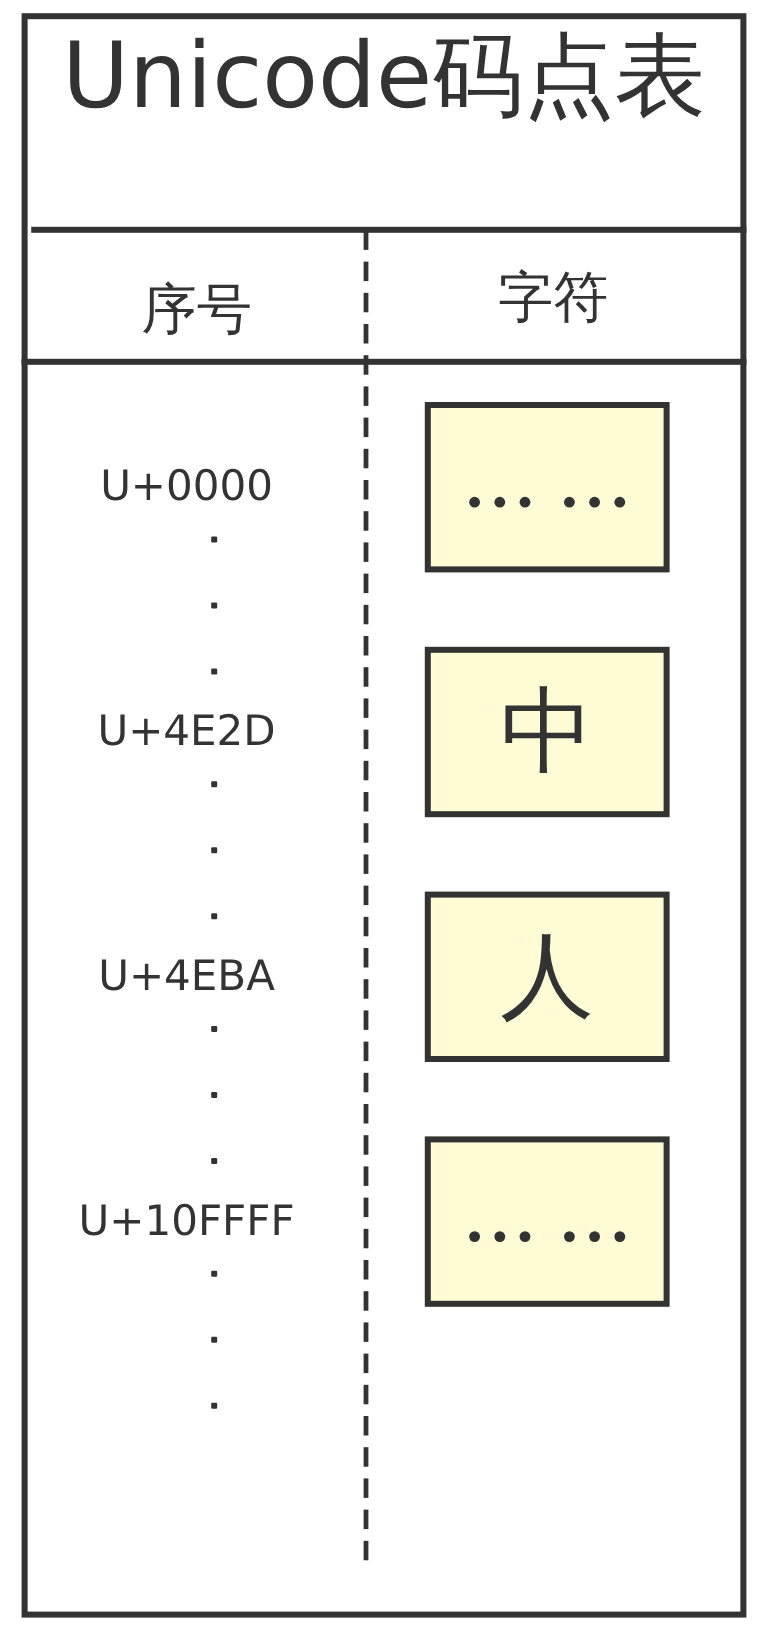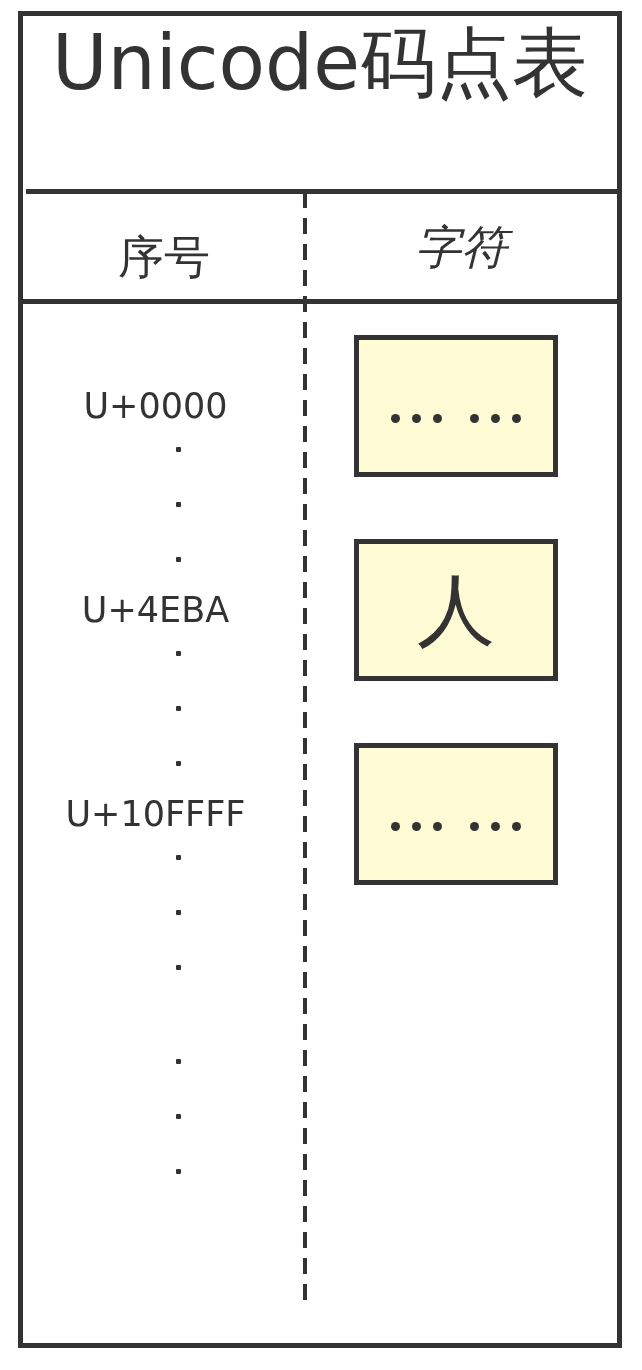--- a/index.html
+++ b/index.html
@@ -64,21 +64,21 @@
     left:23px;top:194px;
     width:594px;height:105px;
     display:flex;
   }
   .hdr-cell{
     display:flex;align-items:center;justify-content:center;
     font-size:46px;line-height:1;color:#333333;
     white-space:nowrap;
   }
   .hdr-cell.c1{width:282px;margin-top:20px;}
-  .hdr-cell.c2{width:312px;font-style:italic;}
+  .hdr-cell.c2{width:312px;}
 
   
   .tbody{
     position:absolute;
     left:23px;top:304px;
     width:594px;height:1039px;
   }
   .row{
     position:relative;
     display:flex;
@@ -173,20 +173,30 @@
             <span class="dotgrp">
                 <i class="dot"></i>
                 <i class="dot"></i>
                 <i class="dot"></i>
               </span>
           </div>
         </div>
       </div>
     </div>
 
+    <div class="row">
+      <div class="cell-code">
+        <span class="code-text">U+4E2D</span>
+      </div>
+      <div class="cell-char">
+        <div class="glyphbox">
+          <span class="glyph">中</span>
+        </div>
+      </div>
+    </div>
 
     <div class="row">
       <div class="cell-code">
         <span class="code-text">U+4EBA</span>
       </div>
       <div class="cell-char">
         <div class="glyphbox">
           <span class="glyph">人</span>
         </div>
       </div>

